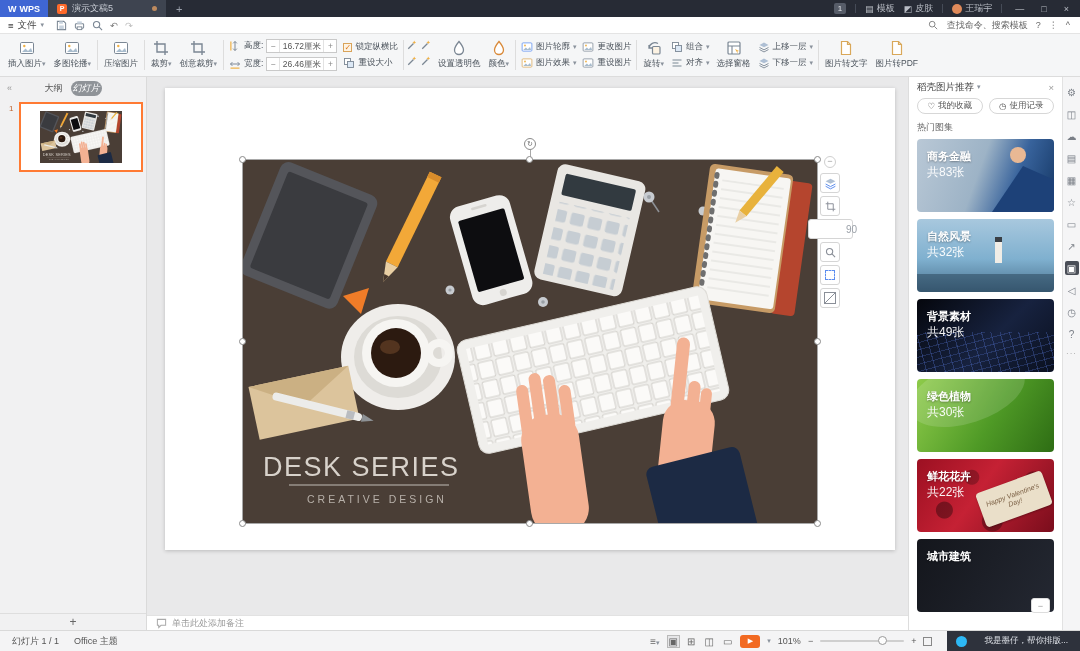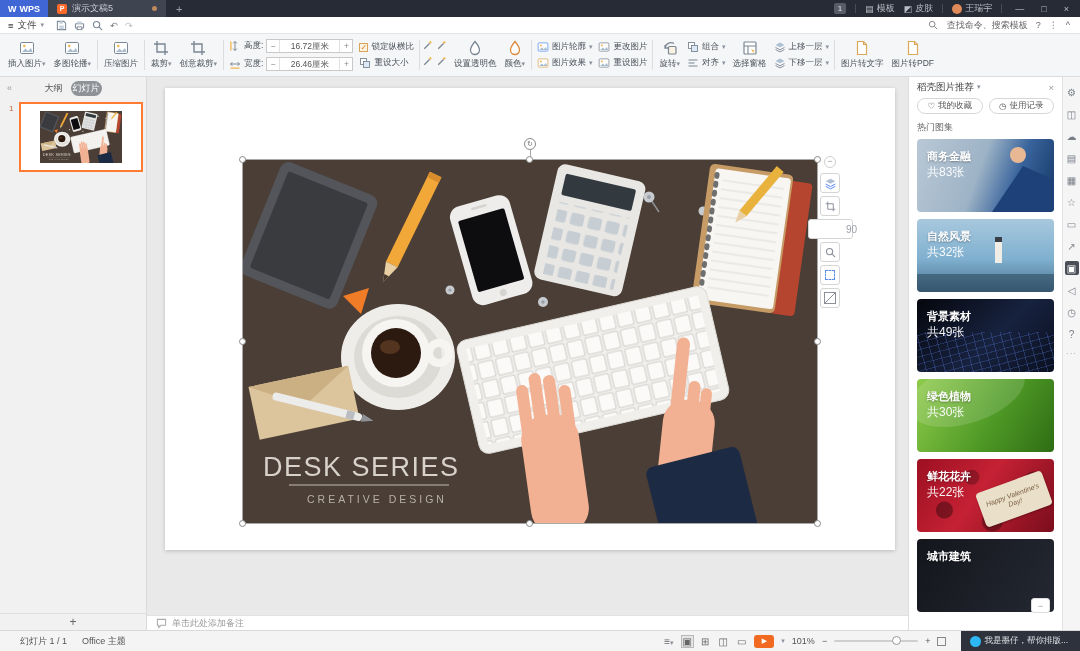--- a/index.html
+++ b/index.html
@@ -33,29 +33,29 @@
   
   .ribbon { position:absolute; left:0; top:34px; width:1080px; height:43px; background:#f5f6f7; border-bottom:1px solid #dcdcdc; display:flex; align-items:stretch; padding:2px 2px 2px 4px; z-index:28; }
   .rbig { display:flex; flex-direction:column; align-items:center; justify-content:center; gap:2px; padding:0 4px; font-size:8.5px; color:#4a525b; white-space:nowrap; }
   .rstack { display:flex; flex-direction:column; justify-content:center; gap:4px; padding:0 3px; }
   .rsmall { display:flex; align-items:center; gap:3px; font-size:8.5px; color:#4a525b; white-space:nowrap; }
   .ricon { width:16px; height:16px; color:#7b8794; }
   .ricon-s { width:12px; height:12px; color:#7b8794; }
   .rsep { width:1px; background:#ddd; margin:4px 2px; }
   .stepper { display:flex; align-items:center; border:1px solid #c9c9c9; background:#fff; height:14px; font-size:8.5px; color:#555; }
   .stepper .sbtn { width:12px; text-align:center; color:#888; }
-  .stepper .sval { width:61px; text-align:center; border-left:1px solid #e2e2e2; border-right:1px solid #e2e2e2; line-height:12px; }
+  .stepper .sval { width:45px; text-align:center; border-left:1px solid #e2e2e2; border-right:1px solid #e2e2e2; line-height:12px; }
   .cbx { width:9px; height:9px; background:#fdf3e3; border:1px solid #d9a35a; color:#e07b1f; font-size:8px; line-height:8px; text-align:center; }
   .wands { display:grid; grid-template-columns:14px 14px; grid-template-rows:16px 16px; align-content:center; }
 
   
   .leftpanel { position:absolute; left:0; top:77px; width:147px; height:553px; background:#f1f1f2; border-right:1px solid #dadada; }
   .lp-head { height:22px; display:flex; align-items:center; justify-content:center; gap:8px; font-size:9px; color:#555; position:relative; }
   .lp-back { position:absolute; left:7px; color:#999; }
-  .lp-tab-active { background:#8f9398; color:#fff; border-radius:8px; padding:1px 2px; }
+  .lp-tab-active { background:#8f9398; color:#fff; border-radius:8px; padding:1px 2px;font-style:italic; }
   .thumb-num { position:absolute; left:9px; top:27px; font-size:8px; color:#c0642f; }
   .thumb { position:absolute; left:19px; top:25px; width:124px; height:70px; border:2px solid #ff7a33; background:#fff; }
   .thumb-art { position:absolute; left:10px; top:7px; width:100px; height:52px; }
   .lp-foot { position:absolute; left:0; bottom:0; width:100%; height:17px; border-top:1px solid #dedede; display:flex; align-items:center; justify-content:center; color:#666; font-size:12px; background:#f1f1f2; }
 
   
   .canvas { position:absolute; left:147px; top:77px; width:761px; height:538px; background:#e9e9ea; }
   .slide { position:absolute; left:18px; top:11px; width:730px; height:462px; background:#fff; box-shadow:0 1px 4px rgba(0,0,0,.2); }
   .artwrap { position:absolute; left:78px; top:72px; width:574px; height:363px; outline:1px solid #a8a8a8; }
   .art-svg { display:block; width:574px; height:363px; }
@@ -98,29 +98,29 @@
   .collapse-chip { position:absolute; left:1031px; top:598px; width:19px; height:15px; background:#fff; border:1px solid #ddd; border-radius:3px; display:flex; align-items:center; justify-content:center; color:#999; font-size:9px; z-index:12; }
 
   
   .rightstrip { position:absolute; left:1062px; top:77px; width:18px; height:553px; background:#f5f5f6; border-left:1px solid #e2e2e2; display:flex; flex-direction:column; align-items:center; padding-top:8px; gap:8px; font-size:10px; color:#7a7f87; }
   .rs-ico { width:14px; height:14px; display:flex; align-items:center; justify-content:center; border-radius:2px; }
   .rs-sel { background:#4a4e57; color:#fff; }
   .rs-dots { color:#aaa; letter-spacing:1px; font-size:8px; }
 
   
   .statusbar { position:absolute; left:0; top:630px; width:1080px; height:21px; background:#f4f4f5; border-top:1px solid #d9d9d9; display:flex; align-items:center; font-size:9px; color:#555; z-index:31; }
-  .stat-left { display:flex; align-items:center; gap:15px; padding-left:20px; }
+  .stat-left { display:flex; align-items:center; gap:15px; padding-left:12px; }
   .stat-right { margin-left:auto; display:flex; align-items:center; gap:7px; }
   .view-ico { font-size:10px; color:#666; padding:0 1px; }
   .view-sel { outline:1px solid #b9b9b9; background:#e6e6e8; }
   .playbtn { width:20px; height:13px; background:#f26a22; border-radius:3px; color:#fff; font-size:7px; display:flex; align-items:center; justify-content:center; }
   .track { width:84px; height:2px; background:#cfcfcf; border-radius:1px; position:relative; }
   .knob { position:absolute; left:69%; top:-4px; width:9px; height:9px; border:1px solid #999; background:#fdfdfd; border-radius:50%; }
   .fit-ico { width:9px; height:9px; border:1px solid #888; }
-  .assistant { height:21px; background:#2e323c; color:#dfe2e8; display:flex; align-items:center; gap:3px; padding:0 12px 0 9px; font-size:8.5px; margin-left:8px; }
+  .assistant { height:21px; background:#2e323c; color:#dfe2e8; display:flex; align-items:center; gap:17px; padding:0 12px 0 9px; font-size:8.5px; margin-left:8px; }
   .ai-dot { width:11px; height:11px; border-radius:50%; background:#2db8f5; }
 </style>
 </head>
 <body>
 
 <svg width="0" height="0" style="position:absolute" aria-hidden="true">
   <defs>
     <pattern id="p-keys" width="18.3" height="19.6" patternUnits="userSpaceOnUse">
       <rect x="1" y="1" width="15.3" height="16.6" rx="2" fill="#fbfaf8" stroke="#d2d0cb" stroke-width="1"></rect>
     </pattern>

